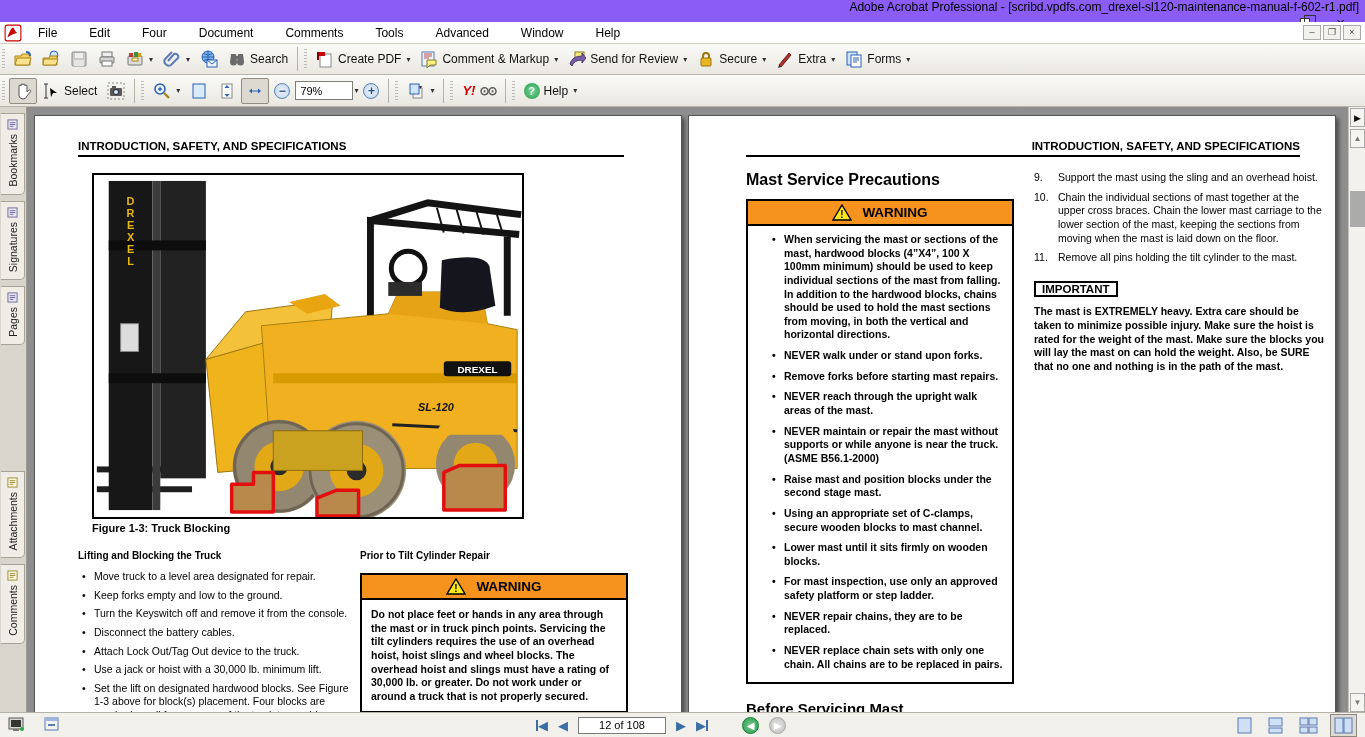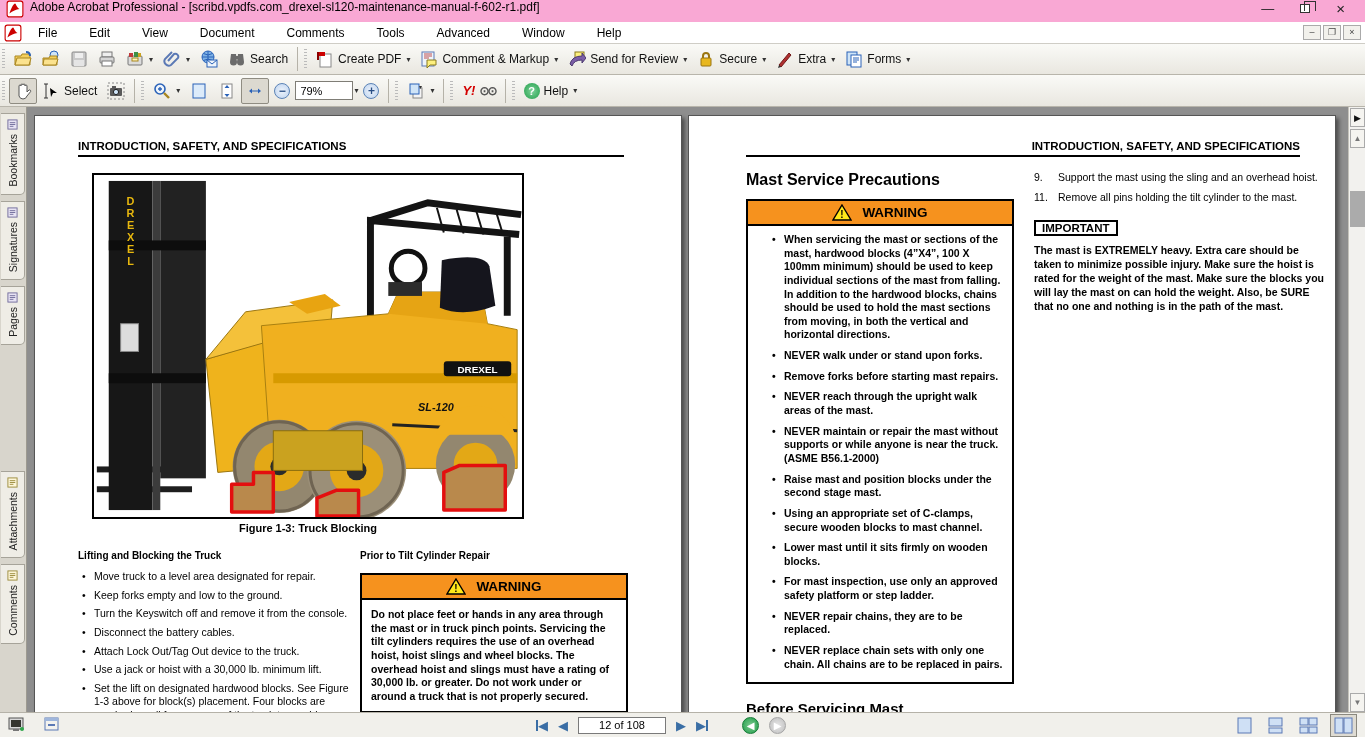--- a/index.html
+++ b/index.html
@@ -1,21 +1,21 @@
 <!DOCTYPE html>
 <html><head>
 <meta charset="utf-8">
 <style>
   * { box-sizing: border-box; }
   html,body { margin:0; padding:0; width:1365px; height:737px; overflow:hidden;
               font-family:"Liberation Sans", sans-serif; background:#fff; }
 
   
-  .titlebar { position:absolute; top:0; left:0; right:0; height:22px; background:#f9a8d4;
-              display:flex; align-items:flex-start; padding:0 6px; font-size:12px; color:#000; }
+  .titlebar { position:absolute; top:0; left:0; right:0; height:22px; background:#8b5cf6;
+              display:flex; align-items:flex-end; padding:0 6px; font-size:12px; color:#000;flex-direction:column; }
   .titlebar .title { margin-left:6px; flex:1; white-space:nowrap; }
   .winctl { display:flex; gap:26px; margin-right:14px; align-items:center; }
   .winctl span { font-size:13px; color:#222; cursor:default; }
   .restore-box { width:10px; height:9px; border:1px solid #333; position:relative; background:#fff; }
   .restore-box::before { content:""; position:absolute; top:-4px; left:3px; width:10px; height:9px;
                          border:1px solid #333; border-bottom:none; }
   .menubar { position:absolute; top:22px; left:0; right:0; height:22px; background:#fff;
              border-bottom:1px solid #cfcdc6; display:flex; align-items:center; font-size:12px; }
   .menubar .menu-item { padding:2px 16px; }
   .menubar .spacer { flex:1; }
@@ -71,21 +71,21 @@
   .page { position:absolute; top:8px; width:648px; height:820px; background:#fff;
           border:1px solid #555; box-shadow:3px 3px 4px rgba(0,0,0,.45); color:#000; }
   .page.left  { left:7px; }
   .page.right { left:661px; }
   .pg-header { margin:24px 57px 0 43px; font-size:11.5px; font-weight:bold;
                border-bottom:2px solid #000; padding-bottom:3px; }
   .page.right .pg-header { text-align:right; margin:24px 35px 0 57px; }
 
   .figure-wrap { margin:16px 0 0 57px; width:432px; }
   .figure-box { width:432px; height:346px; border:2px solid #000; }
-  .fig-caption { text-align:center; font-size:11px; font-weight:bold; margin-top:3px; }
+  .fig-caption { font-size:11px; font-weight:bold; margin-top:3px; }
 
   .cols { display:flex; margin:16px 0 0 43px; }
   .col1 { width:282px; }
   .col2 { width:268px; margin-left:0; }
   h2.sec { font-size:10px; font-weight:bold; margin:0 0 9px 0; }
   .blist { list-style:none; margin:0; padding:0; font-size:10.5px; line-height:1.3; }
   .blist li { padding-left:16px; position:relative; margin-bottom:5px; }
   .blist li::before { content:"•"; position:absolute; left:4px; }
   .warnbox { border:2px solid #000; background:#fff; }
   .warnhead { background:#f6921e; border-bottom:2px solid #000; display:flex; align-items:center;
@@ -138,21 +138,21 @@
 </div>
 
 <div class="menubar">
   <svg class="ico" width="15" height="15" viewBox="0 0 16 16" style="margin-left:4px;">
     <rect x="1" y="1" width="14" height="14" rx="2" fill="#fff" stroke="#c00"></rect>
     <path d="M3 12 C5 6 7 3 8 3 C9 3 9 6 12 8 C9 8 6 10 3 12 Z" fill="#c00"></path>
   </svg>
   <div style="display:flex;">
       <span class="menu-item">File</span>
       <span class="menu-item">Edit</span>
-      <span class="menu-item">View</span>
+      <span class="menu-item">Four</span>
       <span class="menu-item">Document</span>
       <span class="menu-item">Comments</span>
       <span class="menu-item">Tools</span>
       <span class="menu-item">Advanced</span>
       <span class="menu-item">Window</span>
       <span class="menu-item">Help</span>
     </div>
   <div class="spacer"></div>
   <div class="mdi-ctl">
     <span class="mbtn">–</span>
@@ -544,20 +544,24 @@
 
         </div>
 
         <div class="rp-col2">
           <ol class="numlist">
               <li>
               <span>9.</span>
               <span>Support the mast using the sling and an overhead hoist.</span>
             </li>
               <li>
+              <span>10.</span>
+              <span>Chain the individual sections of mast together at the upper cross braces. Chain the lower mast carriage to the lower section of the mast, keeping the sections from moving when the mast is laid down on the floor.</span>
+            </li>
+              <li>
               <span>11.</span>
               <span>Remove all pins holding the tilt cylinder to the mast.</span>
             </li>
             </ol>
           <div class="important-label">IMPORTANT</div>
           <div class="bold-par">The mast is EXTREMELY heavy. Extra care should be taken to minimize possible injury. Make sure the hoist is rated for the weight of the mast. Make sure the blocks you will lay the mast on can hold the weight. Also, be SURE that no one and nothing is in the path of the mast.</div>
         </div>
       </div>
     </div>
   </div>

